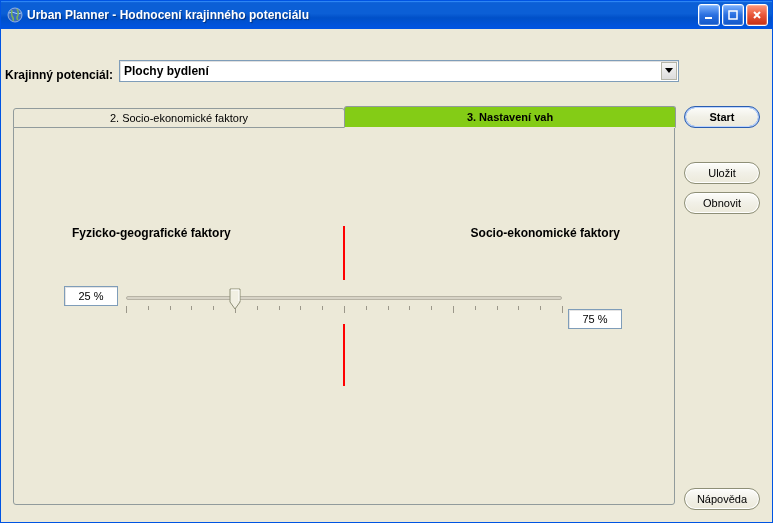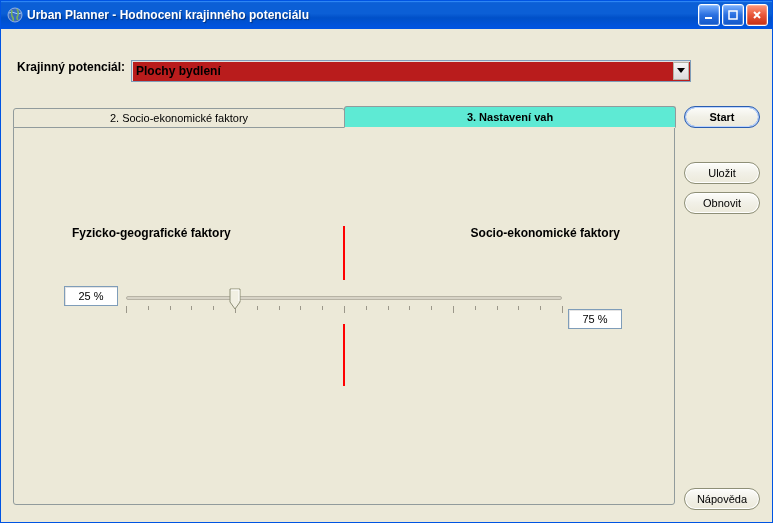--- a/index.html
+++ b/index.html
@@ -55,33 +55,33 @@
   .titlebar .win-btn svg { display:block; }
 
   .client {
     flex: 1 1 auto;
     position: relative;
   }
 
   
   .toprow {
     position: absolute;
-    left: 12px; top: 12px; right: 12px;
-    display: flex; align-items: flex-start;
+    left: 0; top: 12px; right: 12px;
+    display: flex; align-items: flex-end;
     gap: 6px;
   }
   .toprow .label {
     font-weight: bold;
     font-size: 12px;
     padding-left: 4px;
   }
   .dropdown {
     flex: 0 0 auto;
     width: 560px; height: 22px;
-    background: #b91c1c;
+    background: #ffffff;
     border: 1px solid #7f9db9;
     border-top-color:#7f9db9; border-left-color:#7f9db9;
     box-shadow: inset 1px 1px 0 #e0e0e0;
     display: flex; align-items: center; justify-content: space-between;
     padding: 0 0 0 4px;
   }
   .dropdown .value {
     font-size: 12px;
     font-weight: bold;
   }
@@ -145,21 +145,21 @@
     margin-right: -1px;
     color: #000;
   }
   .tab.inactive {
     background: #ece9d8;
     margin-top: 2px;
     height: 20px;
     border-bottom: 1px solid #919b9c;
   }
   .tab.active {
-    background: #5eead4;
+    background: #84cc16;
     font-weight: bold;
     position: relative;
     border-bottom: 1px solid #ece9d8;
   }
   .tab.active::after{
     content:"";
     position:absolute; left:0; right:0; bottom:-1px; height:1px; background:#ece9d8;
   }
   .tab-body {
     border: 1px solid #919b9c;

